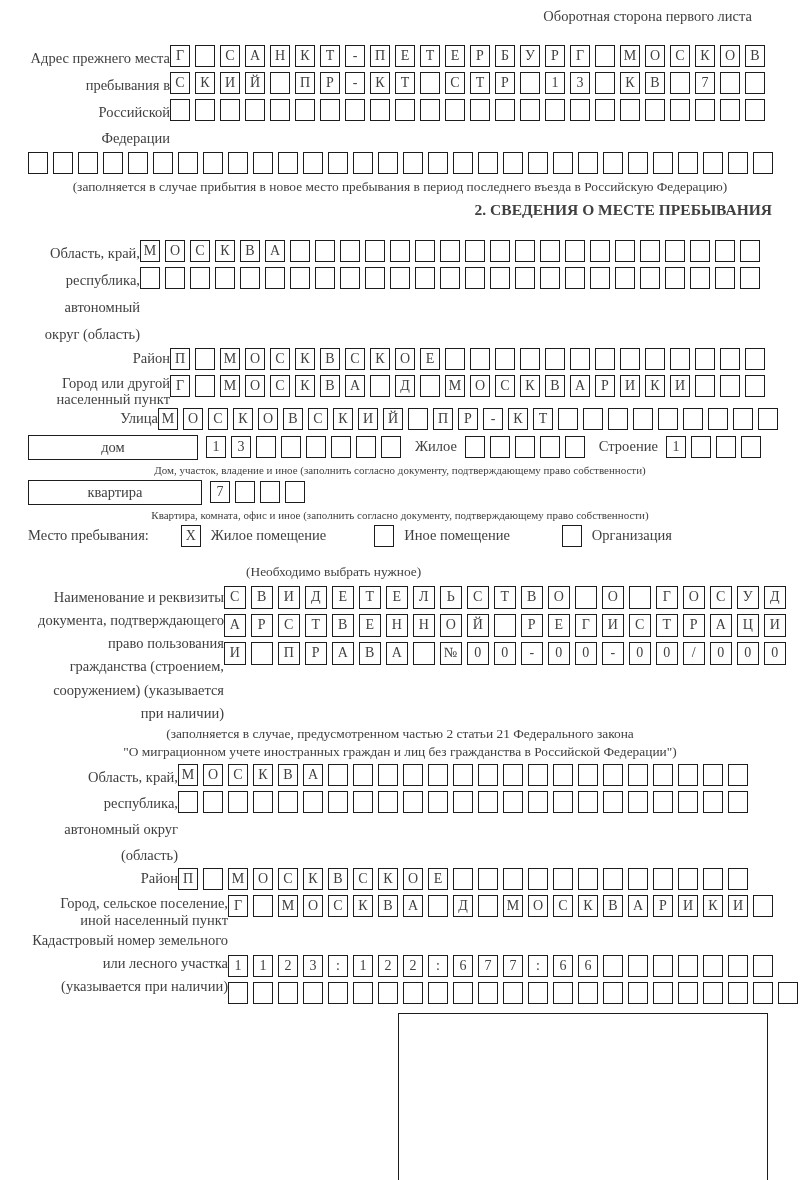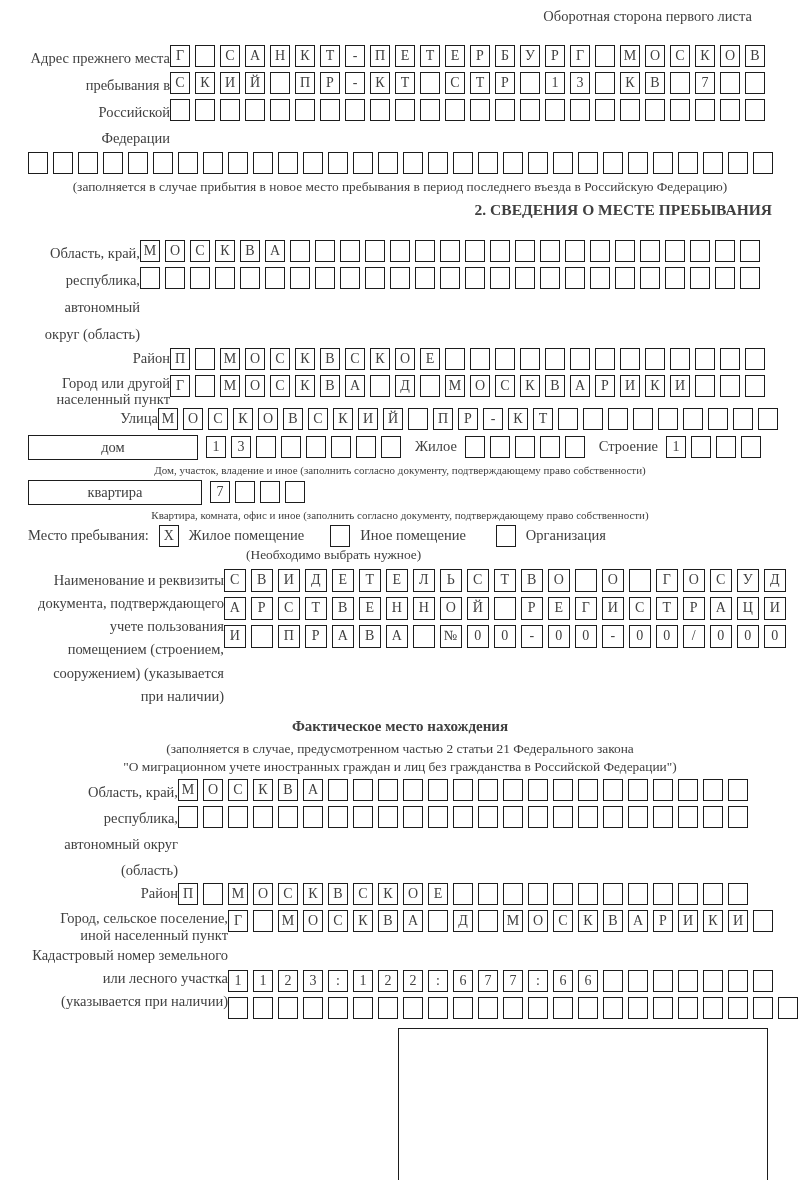--- a/index.html
+++ b/index.html
@@ -371,39 +371,39 @@
     <div class="fieldbox gap8" style="width:174px;">квартира</div>
     <div class="cells" style="margin-bottom:0;">
         <span class="cell">7</span>
         <span class="cell"></span>
         <span class="cell"></span>
         <span class="cell"></span>
       </div>
   </div>
   <div class="note-l">Квартира, комната, офис и иное (заполнить согласно документу, подтверждающему право собственности)</div>
 
-  <div class="inline-row" style="margin-bottom:0;">
+  <div class="inline-row" style="margin-bottom:17px;gap:22px;">
     <span class="stay-lbl">Место пребывания:</span>
     <span class="opt" style="margin-right:26px;">
       <span class="chk">X</span>
       <span class="optlbl">Жилое помещение</span>
     </span>
     <span class="opt" style="margin-right:30px;">
       <span class="chk"></span>
       <span class="optlbl">Иное помещение</span>
     </span>
     <span class="opt">
       <span class="chk"></span>
       <span class="optlbl">Организация</span>
     </span>
   </div>
   <div class="stay-note">(Необходимо выбрать нужное)</div>
 
   <div class="frow">
-    <div class="lbl w196" style="line-height:1.6;">Наименование и реквизиты документа, подтверждающего учете пользования помещением (строением, сооружением) (указывается при наличии)</div>
+    <div class="lbl w196" style="line-height:1.6;">Наименование и реквизиты документа, подтверждающего право пользования гражданства (строением, сооружением) (указывается при наличии)</div>
     <div class="rows">
       <div class="cells wide">
           <span class="cell">С</span>
           <span class="cell">В</span>
           <span class="cell">И</span>
           <span class="cell">Д</span>
           <span class="cell">Е</span>
           <span class="cell">Т</span>
           <span class="cell">Е</span>
           <span class="cell">Л</span>
@@ -463,21 +463,20 @@
           <span class="cell">0</span>
           <span class="cell">0</span>
           <span class="cell">/</span>
           <span class="cell">0</span>
           <span class="cell">0</span>
           <span class="cell">0</span>
         </div>
     </div>
   </div>
 
-  <div class="sub-title">Фактическое место нахождения</div>
   <div class="note-c">(заполняется в случае, предусмотренном частью 2 статьи 21 Федерального закона</div>
   <div class="note-c mb4">"О миграционном учете иностранных граждан и лиц без гражданства в Российской Федерации")</div>
 
   <div class="frow">
     <div class="lbl w150" style="line-height:1.8;">Область, край, республика, автономный округ (область)</div>
     <div class="rows">
       <div class="cells">
           <span class="cell">М</span>
           <span class="cell">О</span>
           <span class="cell">С</span>

